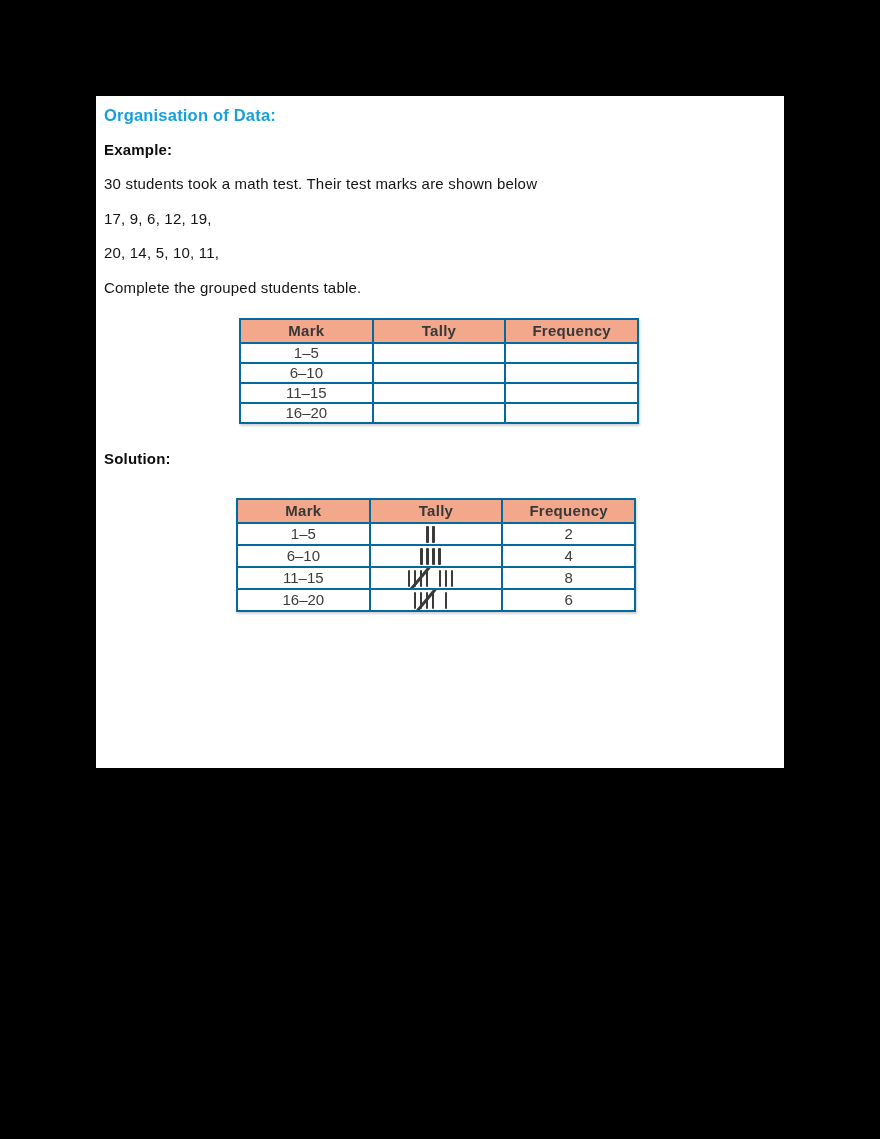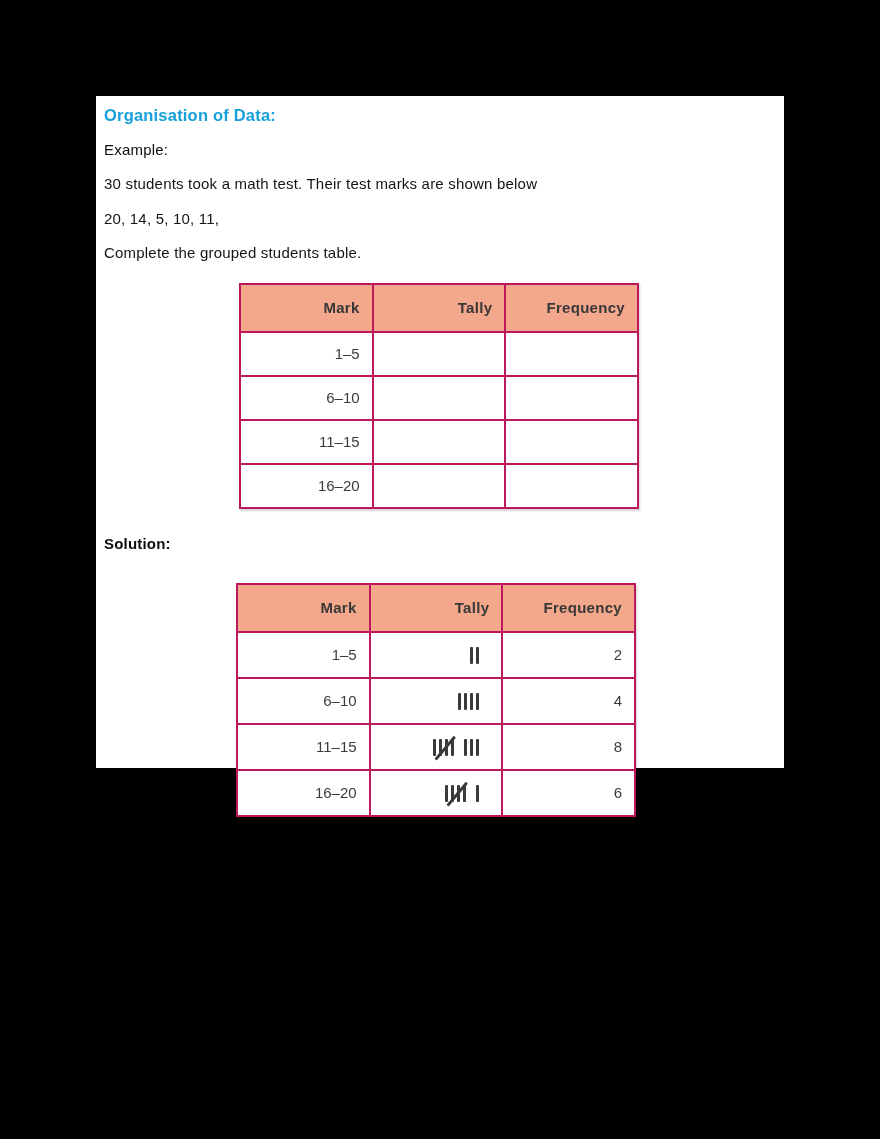--- a/index.html
+++ b/index.html
@@ -30,42 +30,42 @@
     color: #141414;
     letter-spacing: 0.2px;
     white-space: nowrap;
   }
   .doc-title {
     font-size: 16.5px;
     font-weight: bold;
     color: #17A0DB;
     letter-spacing: 0.2px;
   }
-  .bold-label { font-weight: normal; color: #0d0d0d; }
+  .bold-label { font-weight: bold; color: #0d0d0d; }
   .solution-label {
     margin: 25px 12px 0 8px;
     font-size: 15px;
     line-height: 20px;
     font-weight: bold;
     color: #0d0d0d;
     letter-spacing: 0.2px;
   }
   table.freq {
     border-collapse: collapse;
     table-layout: fixed;
     width: 400px;
     background: #ffffff;
     box-shadow: 1px 2px 2px rgba(0,0,0,0.18);
   }
   table.freq th, table.freq td {
-    border: 2px solid #be185d;
-    text-align: right;
+    border: 2px solid #0369a1;
+    text-align: center;
     font-size: 15px;
     color: #3b3b3b;
-    padding: 12px;
+    padding: 0;
     overflow: hidden;
   }
   table.freq th {
     background: #F3A78B;
     font-weight: bold;
     color: #383838;
     height: 22px;
     letter-spacing: 0.3px;
   }
   .blank-table { margin: 12px 0 0 143px; }
@@ -99,20 +99,21 @@
 </style>
 </head>
 <body>
 
 <div class="page">
   <div class="panel">
 
     <p class="line doc-title">Organisation of Data:</p>
     <p class="line bold-label">Example:</p>
     <p class="line">30 students took a math test. Their test marks are shown below</p>
+    <p class="line">17, 9, 6, 12, 19,</p>
     <p class="line">20, 14, 5, 10, 11,</p>
     <p class="line">Complete the grouped students table.</p>
 
     <table class="freq blank-table">
       <thead>
         <tr>
           <th>Mark</th>
           <th>Tally</th>
           <th>Frequency</th>
         </tr>

